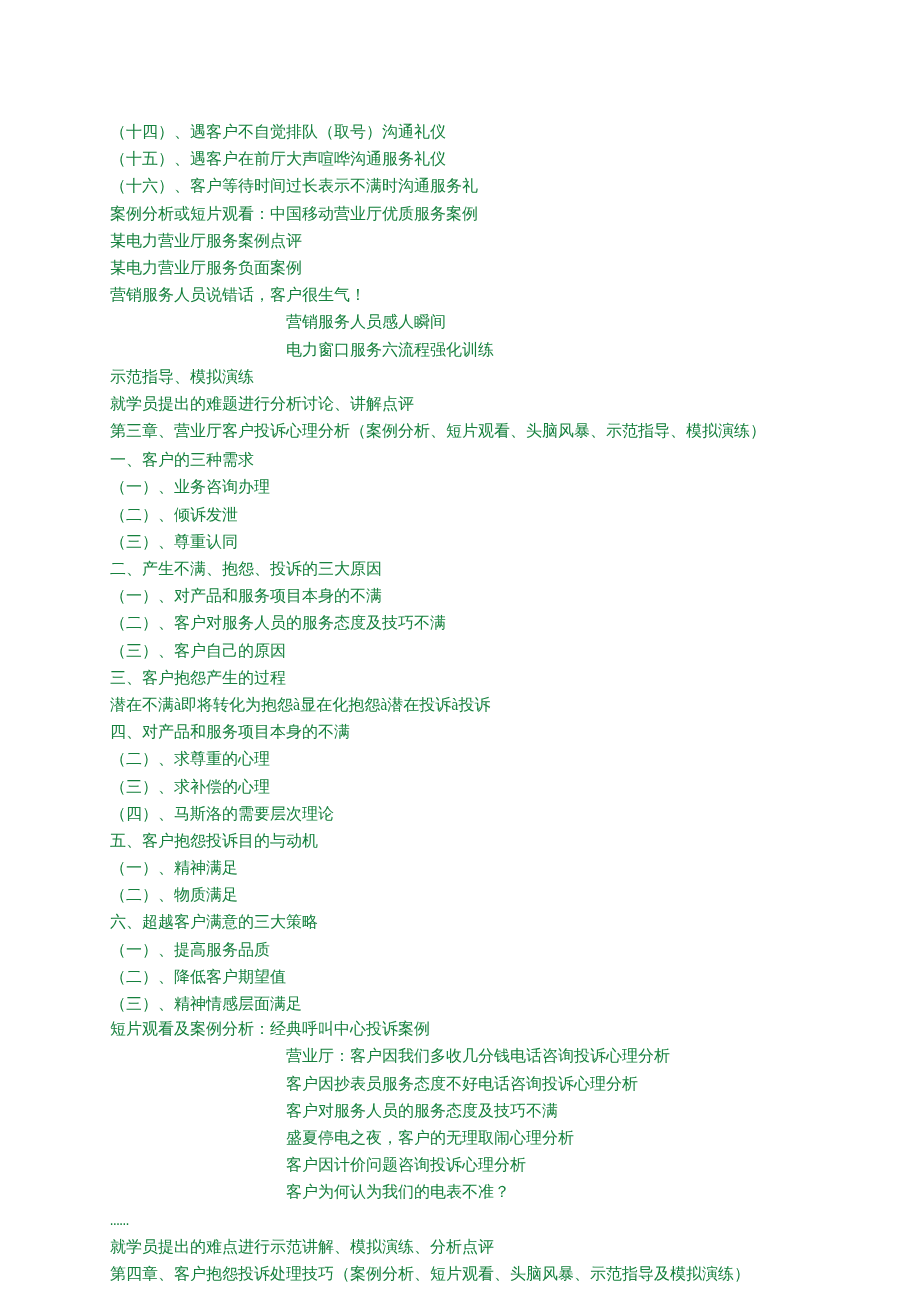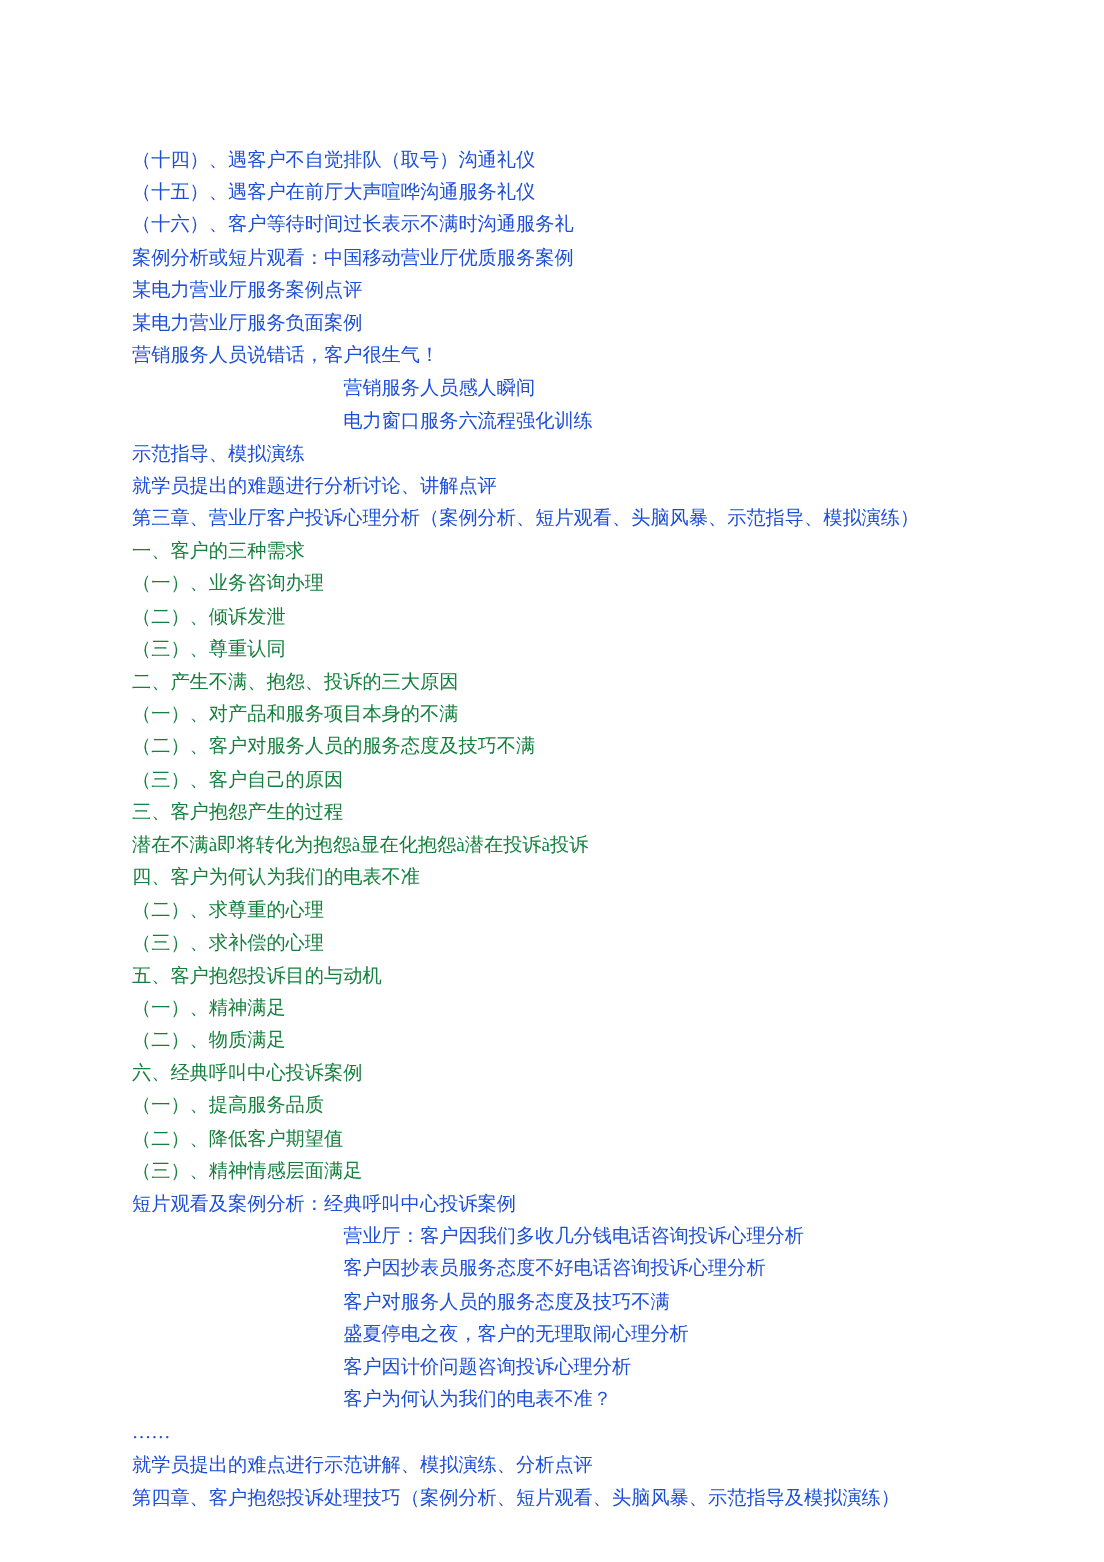--- a/index.html
+++ b/index.html
@@ -13,21 +13,22 @@
       line-height: 1.7;
       background: #fff;
       padding: 120px 110px 60px 110px;
       width: 920px;
       color: #000;
     }
     .line {
       white-space: pre;
     }
     .black {
-      color: #1d4ed8;
+      color: #15803d;
+      font-family: Liberation Mono, monospace;
     }
     .red {
       color: #15803d;
     }
     .indent-case {
       padding-left: 11em;
     }
   </style>
 </head>
 <body>
@@ -48,27 +49,28 @@
     <div class="line red">一、客户的三种需求</div>
     <div class="line red">（一）、业务咨询办理</div>
     <div class="line red">（二）、倾诉发泄</div>
     <div class="line red">（三）、尊重认同</div>
     <div class="line red">二、产生不满、抱怨、投诉的三大原因</div>
     <div class="line red">（一）、对产品和服务项目本身的不满</div>
     <div class="line red">（二）、客户对服务人员的服务态度及技巧不满</div>
     <div class="line red">（三）、客户自己的原因</div>
     <div class="line red">三、客户抱怨产生的过程</div>
     <div class="line red">潜在不满à即将转化为抱怨à显在化抱怨à潜在投诉à投诉</div>
-    <div class="line red">四、客户为何认为我们的电表不准</div>
+    <div class="line red">四、对产品和服务项目本身的不满</div>
     <div class="line red">（二）、求尊重的心理</div>
     <div class="line red">（三）、求补偿的心理</div>
+    <div class="line red">（四）、马斯洛的需要层次理论</div>
     <div class="line red">五、客户抱怨投诉目的与动机</div>
     <div class="line red">（一）、精神满足</div>
     <div class="line red">（二）、物质满足</div>
-    <div class="line red">六、经典呼叫中心投诉案例</div>
+    <div class="line red">六、超越客户满意的三大策略</div>
     <div class="line red">（一）、提高服务品质</div>
     <div class="line red">（二）、降低客户期望值</div>
     <div class="line red">（三）、精神情感层面满足</div>
     <div class="line black">短片观看及案例分析：经典呼叫中心投诉案例</div>
     <div class="line black indent-case">营业厅：客户因我们多收几分钱电话咨询投诉心理分析</div>
     <div class="line black indent-case">客户因抄表员服务态度不好电话咨询投诉心理分析</div>
     <div class="line black indent-case">客户对服务人员的服务态度及技巧不满</div>
     <div class="line black indent-case">盛夏停电之夜，客户的无理取闹心理分析</div>
     <div class="line black indent-case">客户因计价问题咨询投诉心理分析</div>
     <div class="line black indent-case">客户为何认为我们的电表不准？</div>

